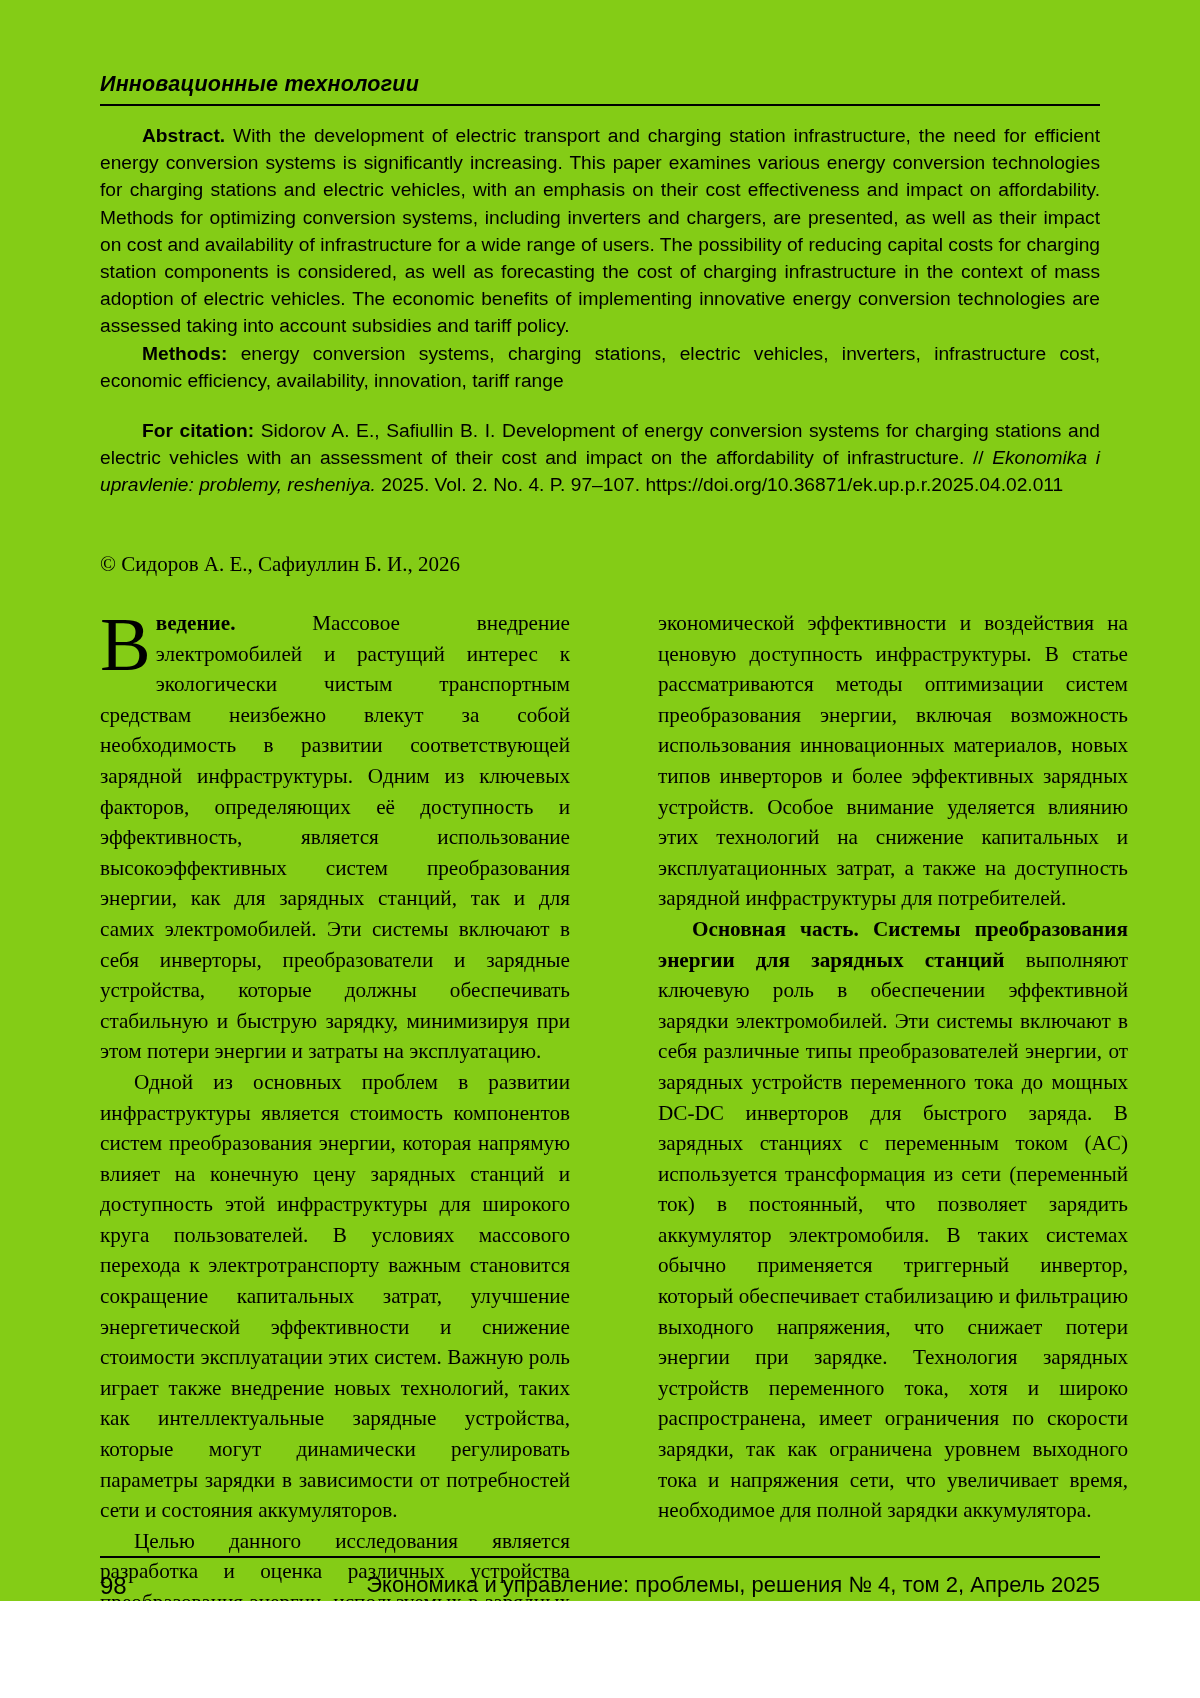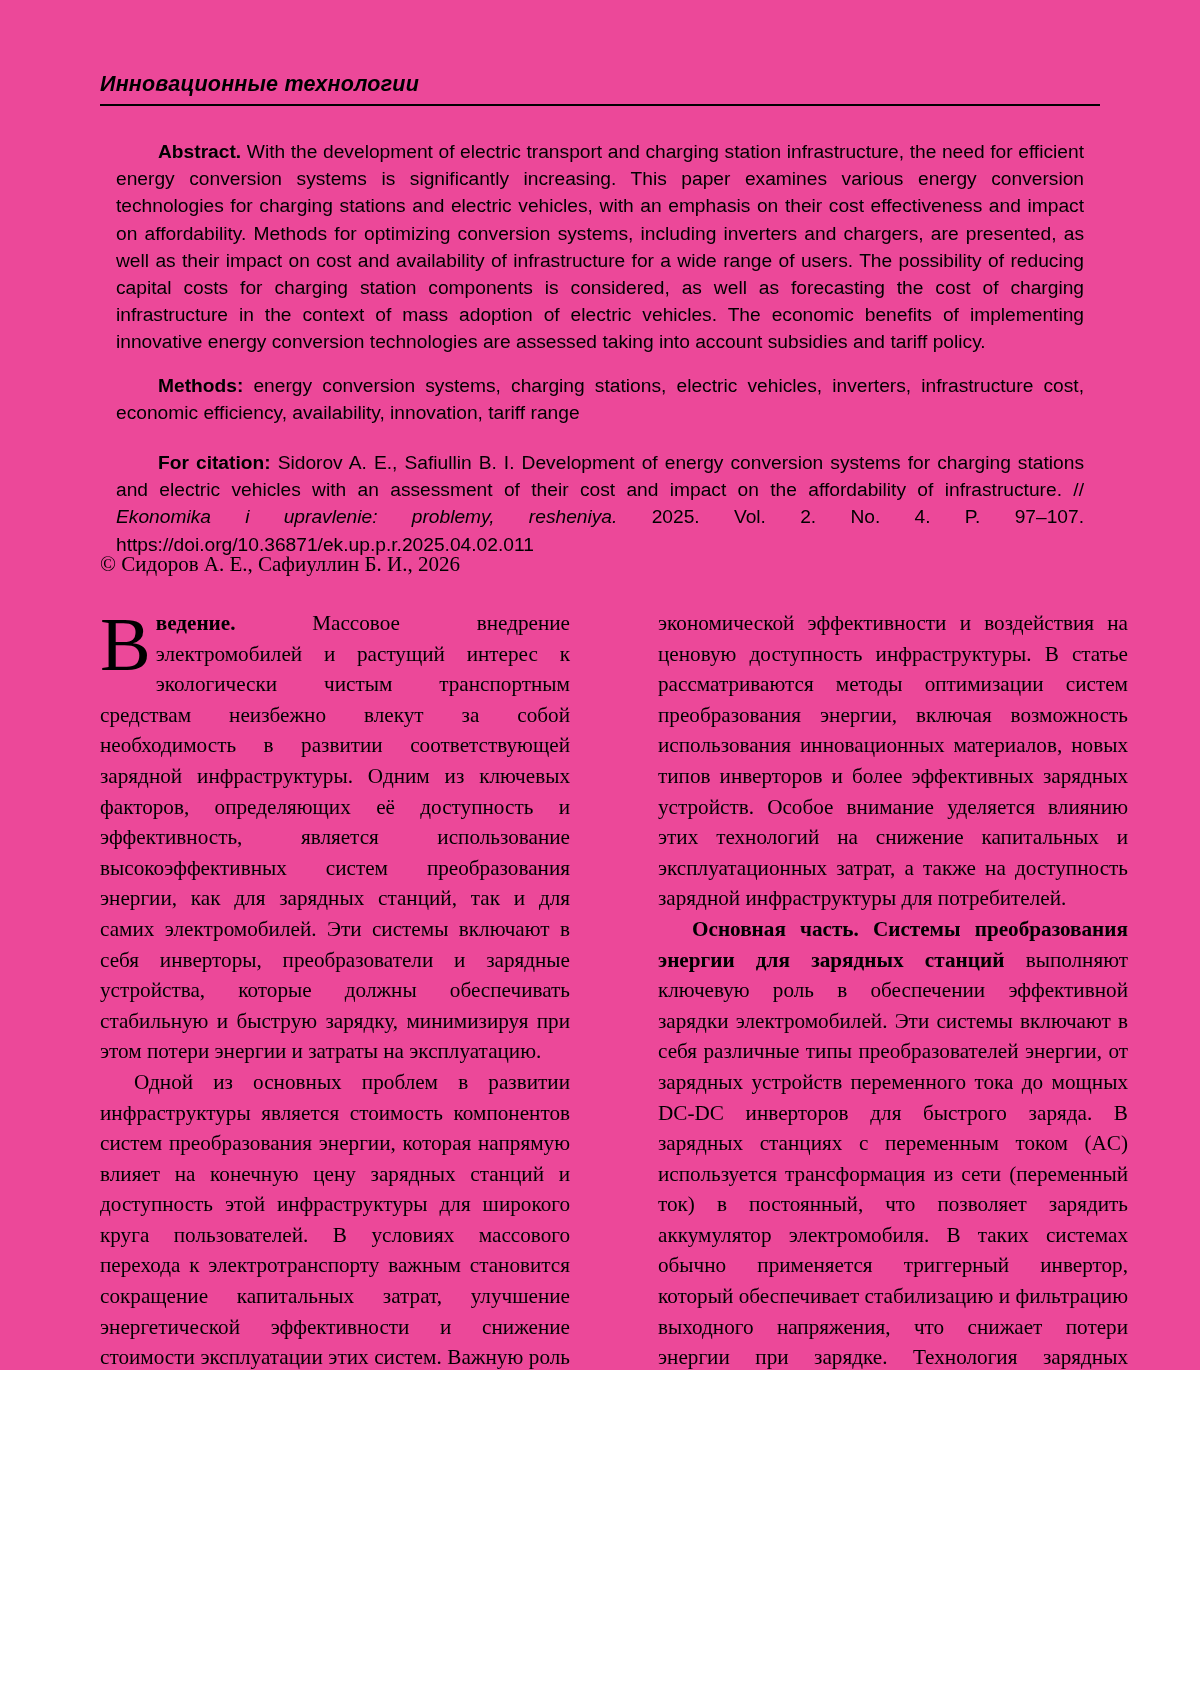--- a/index.html
+++ b/index.html
@@ -3,23 +3,23 @@
 <meta charset="utf-8">
 <style>
   html, body {
     margin: 0;
     padding: 0;
     background: #ffffff;
   }
   .page {
     position: relative;
     width: 1200px;
-    height: 1370px;
+    height: 1601px;
     margin: 0 auto;
-    background: #ec4899;
+    background: #84cc16;
     box-sizing: border-box;
     padding: 0;
     overflow: hidden;
   }
   .content {
     position: absolute;
     left: 100px;
     top: 0;
     width: 1000px;
     height: 1698px;
@@ -54,21 +54,21 @@
     left: 0;
     width: 1000px;
     font-family: "Liberation Sans", sans-serif;
     font-size: 19.2px;
     line-height: 27.2px;
     color: #000;
     text-align: justify;
     text-justify: inter-word;
   }
   .abs-block p {
-    margin: 16px;
+    margin: 0;
   }
   .abs-block .lead {
     font-weight: bold;
   }
   .abs-indent {
     text-indent: 42px;
   }
   .citation {
     margin-top: 23px !important;
     text-indent: 42px;

